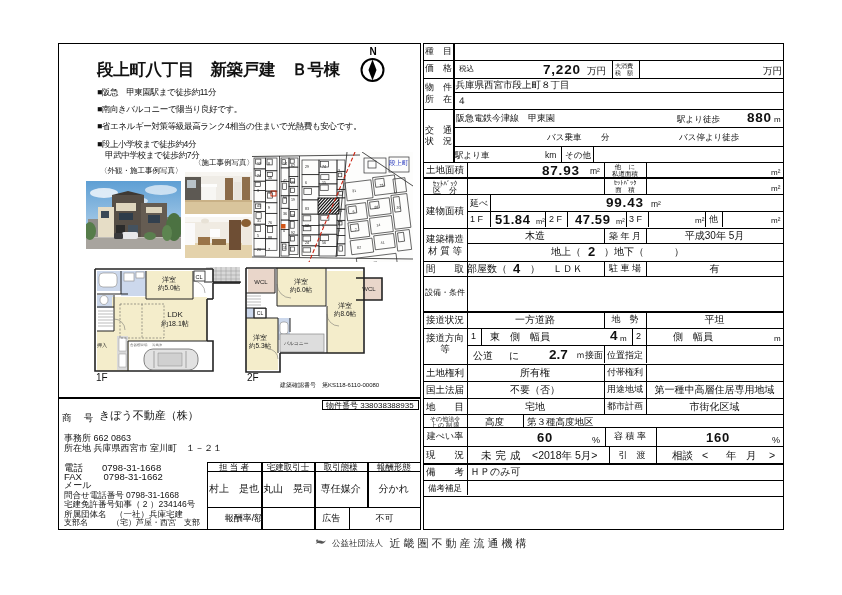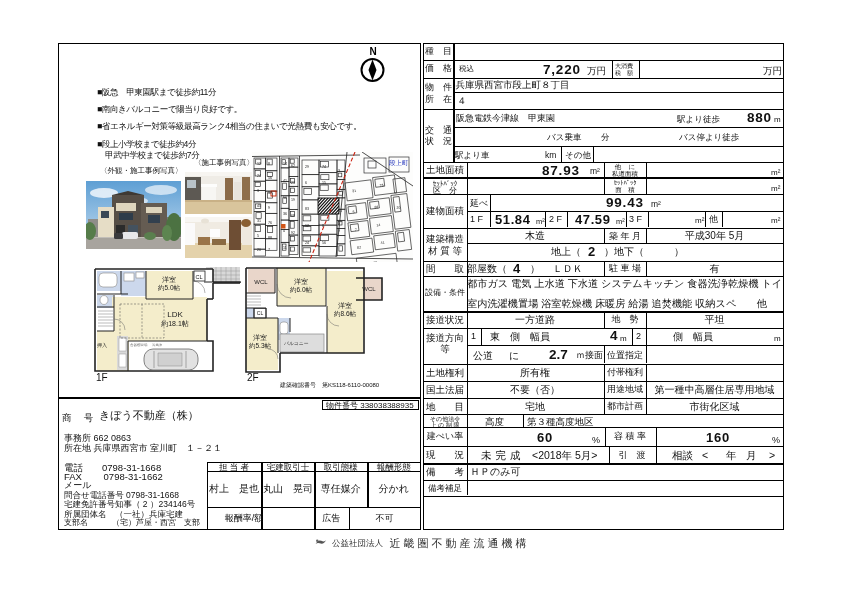--- a/index.html
+++ b/index.html
@@ -12,20 +12,21 @@
 .t{position:absolute;white-space:nowrap;line-height:1;font-size:10px;}
 .c{text-align:center;}
 .b{font-weight:bold;}
 </style>
 </head>
 <body>
 <div id="page">
 
 <div style="position:absolute;left:58px;top:42.5px;width:363px;height:355px;border:1.8px solid #000;box-sizing:border-box;"></div>
 
+<div class="t b" style="left:97px;top:61px;font-size:16.5px;letter-spacing:-0.3px;">段上町八丁目　新築戸建　Ｂ号棟</div>
 
 <svg style="position:absolute;left:358px;top:44px;" width="30" height="42" viewBox="0 0 30 42">
 <text x="15" y="11" font-size="10" font-weight="bold" text-anchor="middle" font-family="Liberation Sans,sans-serif">N</text>
 <circle cx="14.5" cy="26" r="11" fill="none" stroke="#000" stroke-width="2"></circle>
 <polygon points="14.5,15.5 18.5,26 14.5,36.5 10.5,26" fill="#000"></polygon>
 </svg>
 
 <div class="t" style="left:97px;top:88px;font-size:8.6px;letter-spacing:-0.45px;">■阪急　甲東園駅まで徒歩約11分</div>
 <div class="t" style="left:97px;top:105px;font-size:8.6px;letter-spacing:-0.45px;">■南向きバルコニーで陽当り良好です。</div>
 <div class="t" style="left:97px;top:122px;font-size:8.6px;letter-spacing:-0.45px;">■省エネルギー対策等級最高ランク4相当の住まいで光熱費も安心です。</div>
@@ -633,22 +634,20 @@
 <div class="t c" style="left:604px;top:231.5px;width:42px;font-size:9px;">築 年 月</div>
 <div class="t c" style="left:646px;top:231px;width:137px;font-size:10px;">平成30年 5月</div>
 <div class="t" style="left:551px;top:247px;font-size:10px;">地上（</div>
 <div class="t b" style="left:588px;top:245px;font-size:13px;">2</div>
 <div class="t" style="left:604px;top:247px;font-size:10px;">）地下（　　　）</div>
 <div class="t" style="left:467px;top:264px;font-size:10px;">部屋数（</div>
 <div class="t b" style="left:513px;top:262px;font-size:13px;">4</div>
 <div class="t" style="left:530px;top:264px;font-size:10px;">）　 ＬＤＫ</div>
 <div class="t c" style="left:604px;top:264px;width:42px;font-size:9px;">駐 車 場</div>
 <div class="t c" style="left:646px;top:264px;width:137px;font-size:10px;">有</div>
-<div class="t" style="left:467px;top:278.5px;font-size:10.2px;">都市ガス 電気 上水道 下水道 システムキッチン 食器洗浄乾燥機 トイ</div>
-<div class="t" style="left:467px;top:298.5px;font-size:10.2px;">室内洗濯機置場 浴室乾燥機 床暖房 給湯 追焚機能 収納スペ　　他</div>
 <div class="t c" style="left:466px;top:315px;width:138px;font-size:10px;">一方道路</div>
 <div class="t c" style="left:604px;top:315px;width:42px;font-size:9px;">地　勢</div>
 <div class="t c" style="left:646px;top:315px;width:137px;font-size:10px;">平坦</div>
 <div class="t" style="left:471px;top:332px;font-size:9px;">1</div>
 <div class="t" style="left:490px;top:331.5px;font-size:10px;">東　側　幅員</div>
 <div class="t b" style="left:610px;top:329px;font-size:13.5px;">4</div>
 <div class="t" style="left:620px;top:335px;font-size:8px;">m</div>
 <div class="t" style="left:636px;top:332px;font-size:9px;">2</div>
 <div class="t" style="left:673px;top:331.5px;font-size:10px;">側　幅員</div>
 <div class="t" style="left:774px;top:335px;font-size:8px;">m</div>

